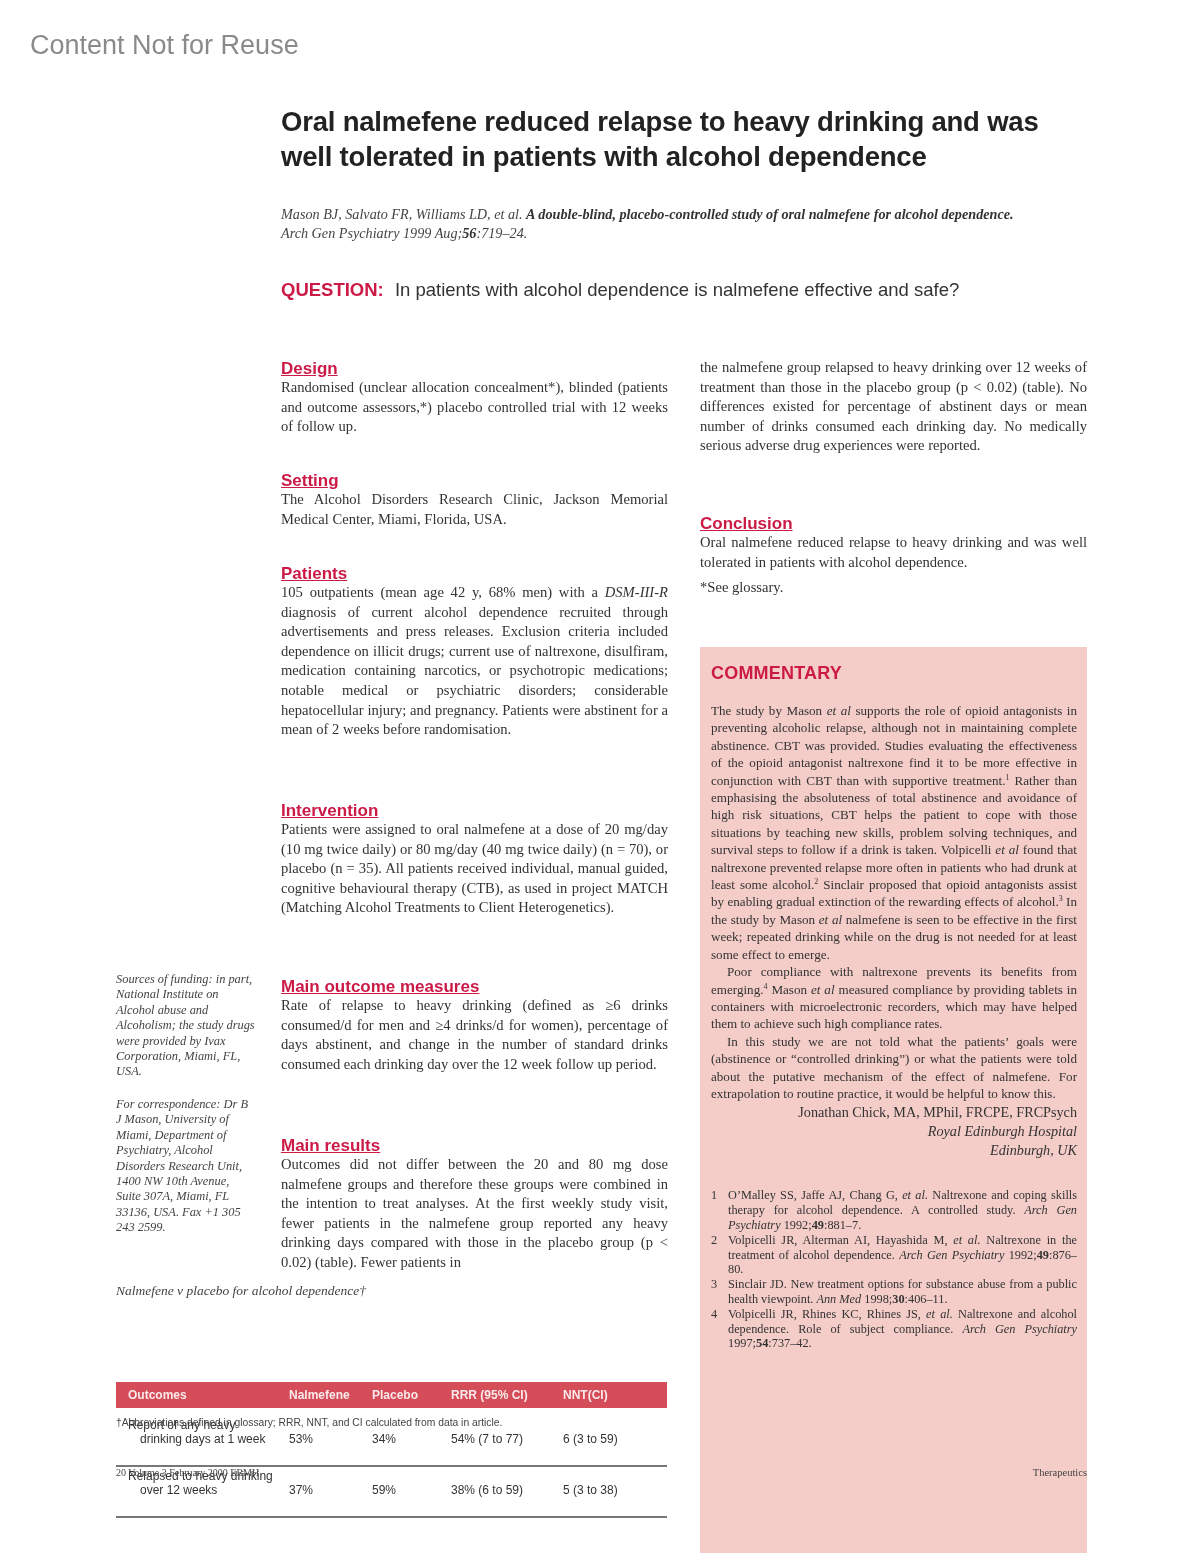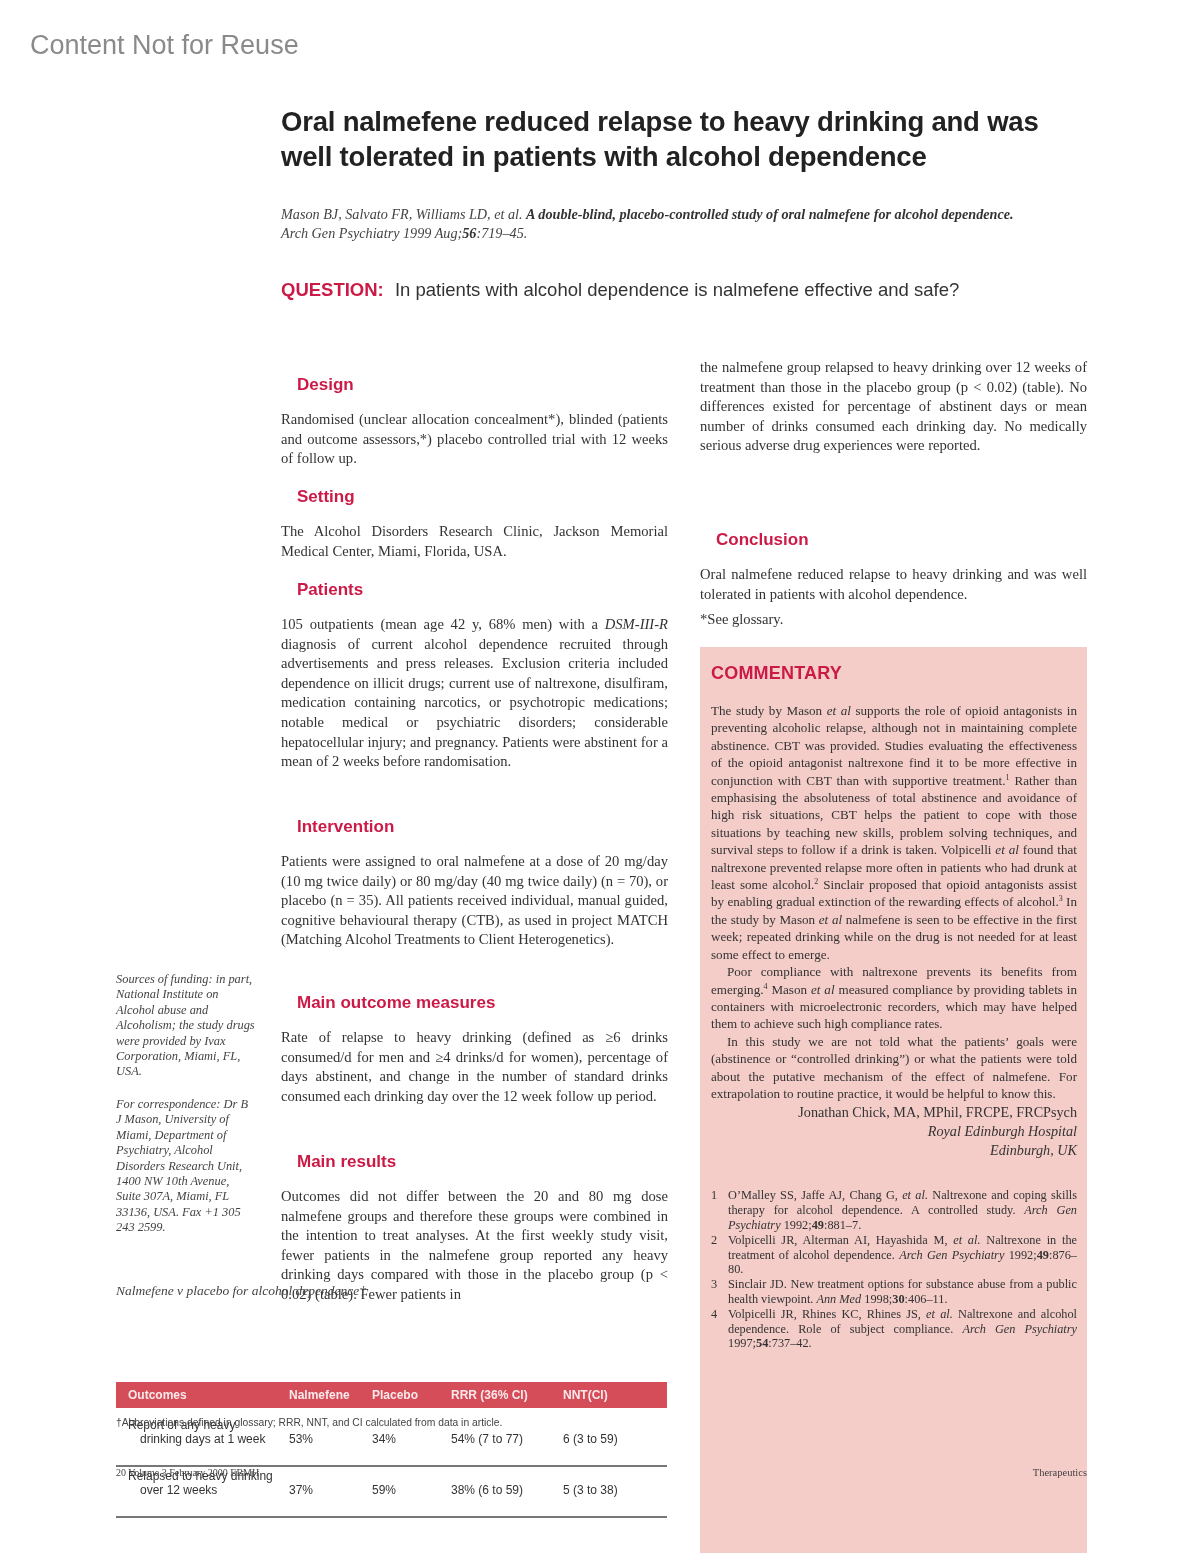--- a/index.html
+++ b/index.html
@@ -12,21 +12,21 @@
   .citation { position: absolute; left: 281px; top: 205px; width: 760px; font-family: "Liberation Serif", serif; font-size: 14.2px; line-height: 19px; color: #444; }
   .citation i { font-style: italic; }
   .citation b { font-style: italic; font-weight: bold; color: #333; }
 
   .question { position: absolute; left: 281px; top: 279px; font-family: "Liberation Sans", sans-serif; font-size: 18.5px; color: #333; white-space: nowrap; }
   .question .q-label { color: #cc1a47; font-weight: bold; margin-right: 6px; }
 
   .col-left { position: absolute; left: 281px; width: 387px; }
   .col-right { position: absolute; left: 700px; width: 387px; }
 
-  .sec-head { font-family: "Liberation Sans", sans-serif; font-weight: bold; font-size: 17px; color: #cc1a47; line-height: 19px; margin: 16px; }
+  .sec-head { font-family: "Liberation Sans", sans-serif; font-weight: bold; font-size: 17px; color: #cc1a47; line-height: 19px; margin: 0; text-decoration: underline; }
   .sec-body { font-family: "Liberation Serif", serif; font-size: 14.6px; line-height: 19.6px; color: #333; text-align: justify; margin: 0; hyphens: auto; }
 
   .sidenote { position: absolute; left: 116px; width: 140px; font-family: "Liberation Serif", serif; font-style: italic; font-size: 12.4px; line-height: 15.4px; color: #444; }
 
   .table-caption { position: absolute; left: 116px; top: 1283px; font-family: "Liberation Serif", serif; font-style: italic; font-size: 13.5px; color: #444; }
   table.results { position: absolute; left: 116px; top: 1382px; width: 551px; border-collapse: collapse; font-family: "Liberation Sans", sans-serif; font-size: 12px; color: #333; }
   table.results thead tr { background: #d44d58; }
   table.results th { color: #fbe9eb; font-weight: bold; text-align: left; height: 26px; padding: 0 0 0 0; font-size: 12px; }
   table.results td { vertical-align: bottom; padding: 2px 0 19px 0; line-height: 14px; }
   table.results tbody tr { border-bottom: 2px solid #777; }
@@ -54,21 +54,21 @@
 </head>
 <body>
 
 <div class="watermark">Content Not for Reuse</div>
 
 <h1 class="title" style="margin:0;">Oral nalmefene reduced relapse to heavy drinking and was well tolerated in patients with alcohol dependence</h1>
 
 <div class="citation">
   <i>Mason BJ, Salvato FR, Williams LD, et al.</i>
   <b>A double-blind, placebo-controlled study of oral nalmefene for alcohol dependence.</b>
-  <i>Arch Gen Psychiatry 1999 Aug;</i><i><b style="font-style:italic;">56</b></i><i>:719–45.</i>
+  <i>Arch Gen Psychiatry 1999 Aug;</i><i><b style="font-style:italic;">56</b></i><i>:719–24.</i>
 </div>
 
 <div class="question">
   <span class="q-label">QUESTION:</span>
   <span>In patients with alcohol dependence is nalmefene effective and safe?</span>
 </div>
 
 <div class="col-left" style="top:359px;">
   <h3 class="sec-head">Design</h3>
   <p class="sec-body">Randomised (unclear allocation concealment*), blinded (patients and outcome assessors,*) placebo controlled trial with 12 weeks of follow up.</p>
@@ -149,21 +149,21 @@
       <col style="width:83px">
       <col style="width:79px">
       <col style="width:112px">
       <col style="width:104px">
   </colgroup>
   <thead>
     <tr>
       <th style="padding-left:12px;">Outcomes</th>
       <th>Nalmefene</th>
       <th>Placebo</th>
-      <th>RRR (36% CI)</th>
+      <th>RRR (95% CI)</th>
       <th>NNT(CI)</th>
     </tr>
   </thead>
   <tbody>
     <tr class="spacer">
         <td colspan="5"></td>
       </tr>
     <tr>
       <td>
           <span class="outcome-l1">Report of any heavy</span>

